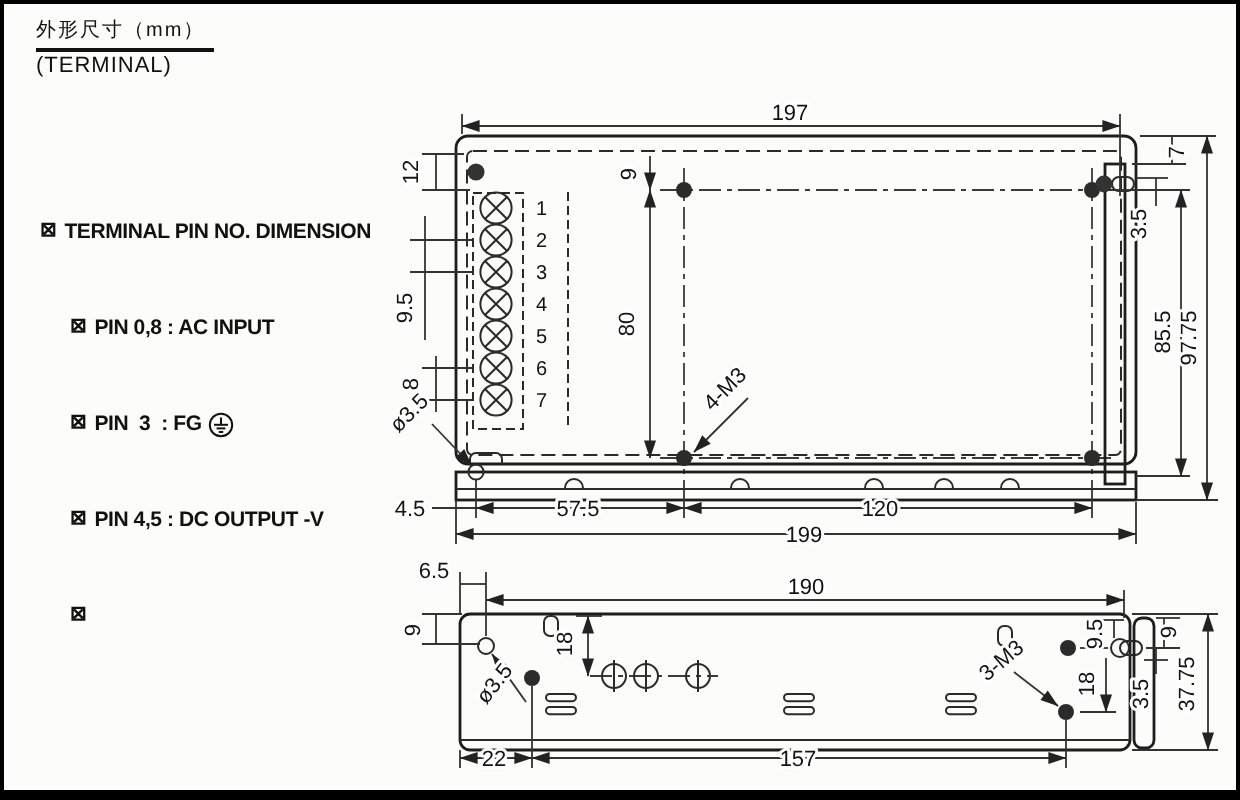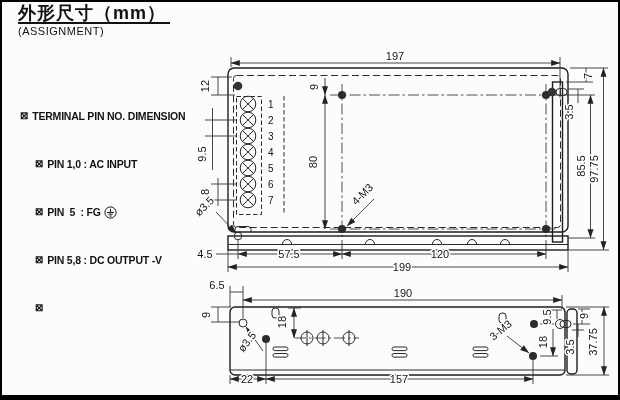--- a/index.html
+++ b/index.html
@@ -1,20 +1,20 @@
 <!DOCTYPE html>
 <html><head>
 <meta charset="utf-8">
 <style>
   html,body{margin:0;padding:0;background:#e8e8e8;}
   .sheet{position:relative;width:620px;height:400px;background:#fcfcfb;overflow:hidden;
          font-family:"Liberation Sans",sans-serif;color:#111;}
   .frame{position:absolute;inset:0;border:2px solid #000;border-bottom-width:5px;pointer-events:none;z-index:5;}
   .title-block{position:absolute;left:18px;top:5px;z-index:2;}
-  .title-cn{display:inline-block;font-size:18px;font-weight:bold;letter-spacing:1px;
+  .title-cn{display:inline-block;font-size:10px;font-weight:normal;letter-spacing:1px;
             border-bottom:2px solid #111;padding:0 4px 0 0;line-height:17px;}
   .title-en{font-size:11px;letter-spacing:.5px;line-height:12px;margin-top:1px;}
   .notes{position:absolute;left:20px;top:76px;z-index:2;font-size:10.5px;font-weight:bold;
          letter-spacing:-.2px;line-height:16px;white-space:pre;}
   .note-row{display:flex;align-items:center;}
   .note-row.indent{margin-left:15px;}
   .bullet{margin-right:4px;font-size:10px;}
   .fg-icon{margin-left:3px;}
   svg.draw{position:absolute;left:0;top:0;z-index:1;}
   .solid{fill:none;stroke:#1d1d1d;stroke-width:1.4;}
@@ -28,34 +28,34 @@
   text.n{font:10px "Liberation Sans",sans-serif;fill:#141414;}
 </style>
 </head>
 <body>
 
 <div class="sheet">
   <div class="frame"></div>
 
   <div class="title-block">
     <div class="title-cn">外形尺寸（mm）</div>
-    <div class="title-en">(ASSIGNMENT)</div>
+    <div class="title-en">(TERMINAL)</div>
   </div>
 
   <div class="notes">
     <div class="note-row"><span class="bullet">⊠</span><span>TERMINAL PIN NO. DIMENSION</span></div>
-    <div class="note-row indent"><span class="bullet">⊠</span><span>PIN 1,0 : AC INPUT</span></div>
-    <div class="note-row indent"><span class="bullet">⊠</span><span>PIN  5  : FG</span><svg class="fg-icon" width="13" height="13" viewBox="0 0 13 13">
+    <div class="note-row indent"><span class="bullet">⊠</span><span>PIN 0,8 : AC INPUT</span></div>
+    <div class="note-row indent"><span class="bullet">⊠</span><span>PIN  3  : FG</span><svg class="fg-icon" width="13" height="13" viewBox="0 0 13 13">
           <circle cx="6.5" cy="6.5" r="5.6" fill="none" stroke="#111" stroke-width="1"></circle>
           <line x1="6.5" y1="2.8" x2="6.5" y2="6.2" stroke="#111" stroke-width="1"></line>
           <line x1="3" y1="6.4" x2="10" y2="6.4" stroke="#111" stroke-width="1"></line>
           <line x1="4.3" y1="8.2" x2="8.7" y2="8.2" stroke="#111" stroke-width="1"></line>
           <line x1="5.4" y1="10" x2="7.6" y2="10" stroke="#111" stroke-width="1"></line>
         </svg></div>
-    <div class="note-row indent"><span class="bullet">⊠</span><span>PIN 5,8 : DC OUTPUT -V</span></div>
+    <div class="note-row indent"><span class="bullet">⊠</span><span>PIN 4,5 : DC OUTPUT -V</span></div>
     <div class="note-row indent"><span class="bullet">⊠</span></div>
   </div>
 
   <svg class="draw" width="620" height="400" viewBox="0 0 620 400">
     <defs>
       <marker id="ar" viewBox="0 0 10 8" refX="9.3" refY="4" markerWidth="10" markerHeight="8" markerUnits="userSpaceOnUse" orient="auto-start-reverse">
         <path d="M0.5,1 L9.5,4 L0.5,7 Z" fill="#222"></path>
       </marker>
     </defs>
 

